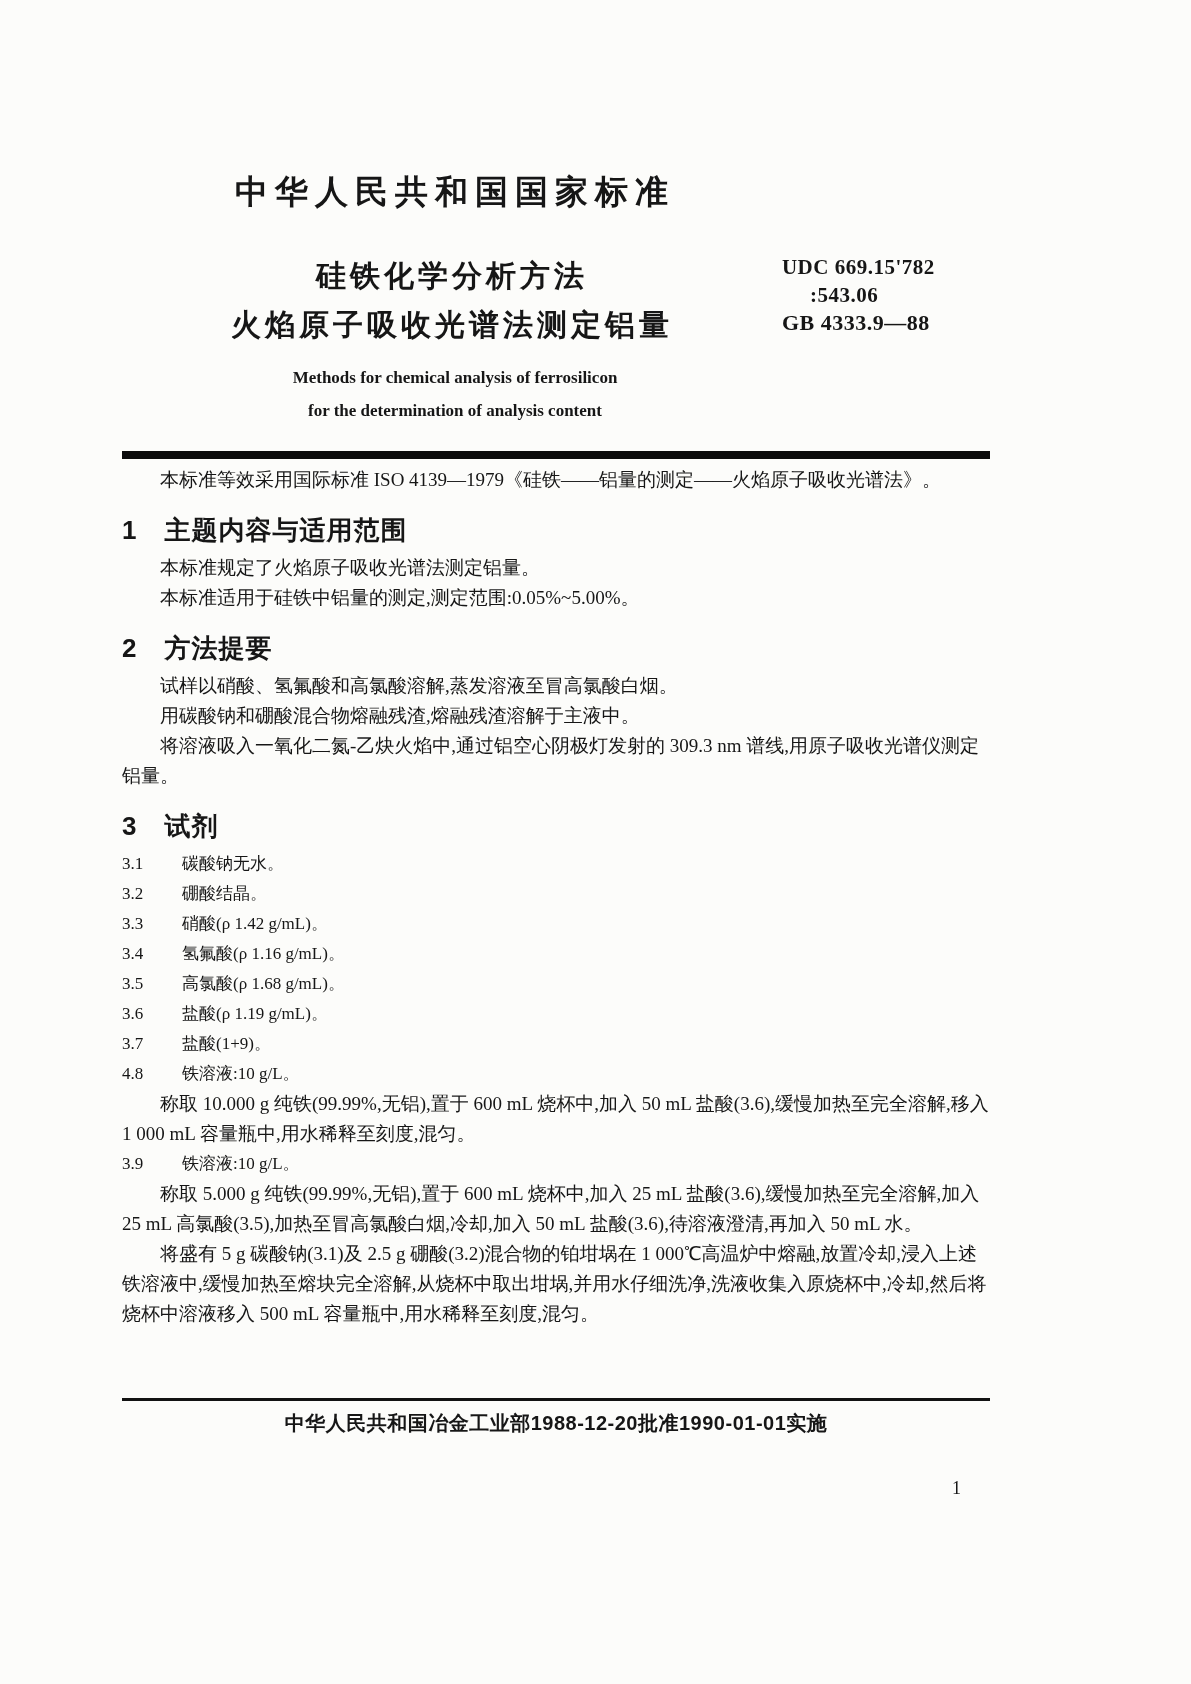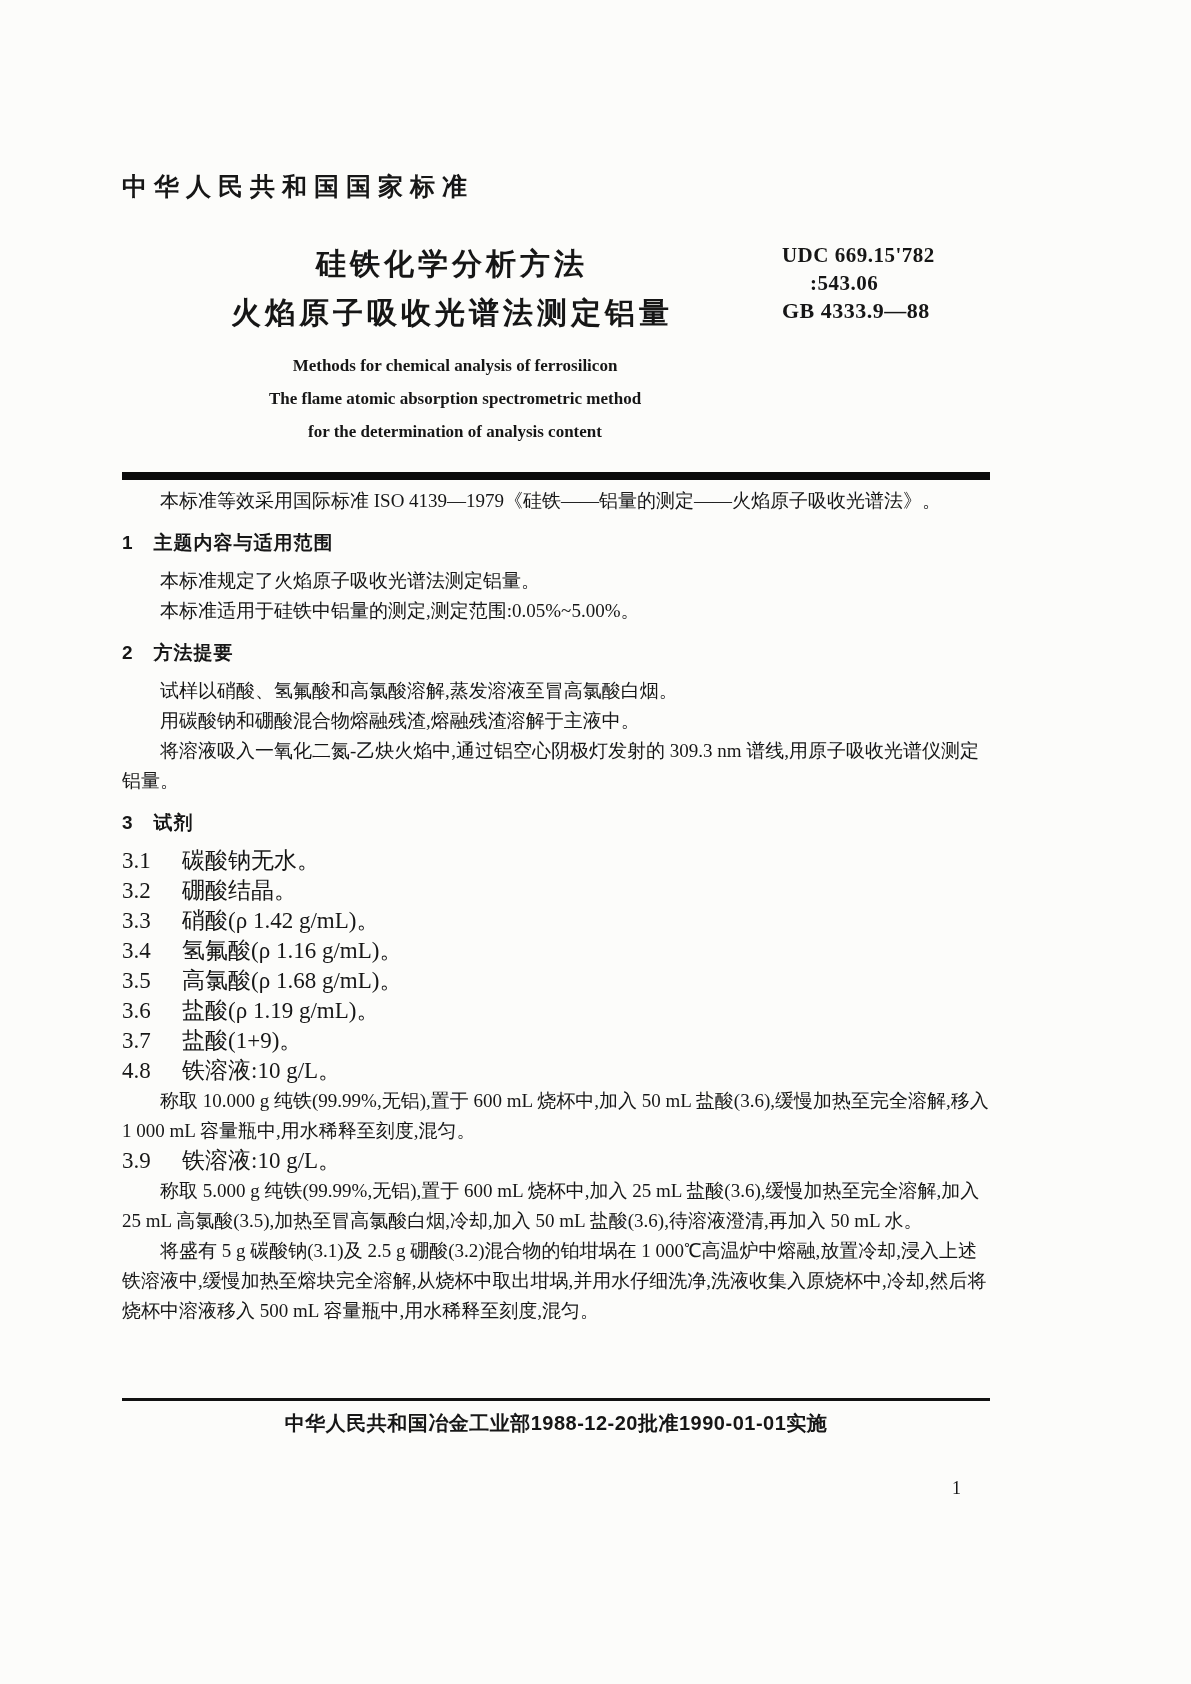--- a/index.html
+++ b/index.html
@@ -12,22 +12,22 @@
     background: #fcfcfa;
     overflow: hidden;
     font-family: "Liberation Serif", serif;
     color: #161616;
   }
   .content { position: absolute; left: 122px; top: 0; width: 868px; }
   .head-left { width: 666px; }
 
   .org {
     margin-top: 170px;
-    text-align: left;
-    font-size: 25px;
+    text-align: center;
+    font-size: 33px;
     font-weight: bold;
     letter-spacing: 7px;
     font-family: Liberation Serif, serif;
   }
   .title-row { display: flex; margin-top: 36px; }
   .titles {
     text-align: center;
     font-size: 30px;
     font-weight: bold;
     letter-spacing: 4px;
@@ -58,29 +58,29 @@
 
   .para {
     font-size: 19px;
     line-height: 30px;
     text-indent: 2em;
     margin: 0;
   }
   .intro { margin-top: 6px; }
 
   h2.sec {
-    font-size: 19px;
+    font-size: 26px;
     font-weight: bold;
     font-family: "Liberation Sans", sans-serif;
-    margin: 12px 0 8px 0;
+    margin: 20px 0 8px 0;
     line-height: 30px;
     letter-spacing: 1px;
   }
 
-  .reagent { display: flex; font-size: 23px; line-height: 30px; }
+  .reagent { display: flex; font-size: 17px; line-height: 30px; }
   .reagent .rnum { flex: none; width: 60px; }
   .reagent .rtext { flex: 1; }
 
   .footer { position: absolute; left: 122px; top: 1398px; width: 868px; }
   .footer-rule { height: 3px; background: #121212; }
   .footer-row {
     display: flex;
     justify-content: center;
     margin-top: 9px;
     font-weight: bold;
@@ -105,21 +105,20 @@
       </div>
       <div class="codes">
         <div>UDC 669.15'782</div>
         <div class="udc2">:543.06</div>
         <div class="gb">GB 4333.9—88</div>
       </div>
     </div>
 
     <div class="head-left title-en">
       <div>Methods for chemical analysis of ferrosilicon</div>
-      <div>The flame atomic absorption spectrometric method</div>
       <div>for the determination of analysis content</div>
     </div>
 
     <div class="thick-rule"></div>
 
     <p class="para intro">本标准等效采用国际标准 ISO 4139—1979《硅铁——铝量的测定——火焰原子吸收光谱法》。</p>
 
     <h2 class="sec">1　主题内容与适用范围</h2>
     <p class="para">本标准规定了火焰原子吸收光谱法测定铝量。</p>
     <p class="para">本标准适用于硅铁中铝量的测定,测定范围:0.05%~5.00%。</p>

